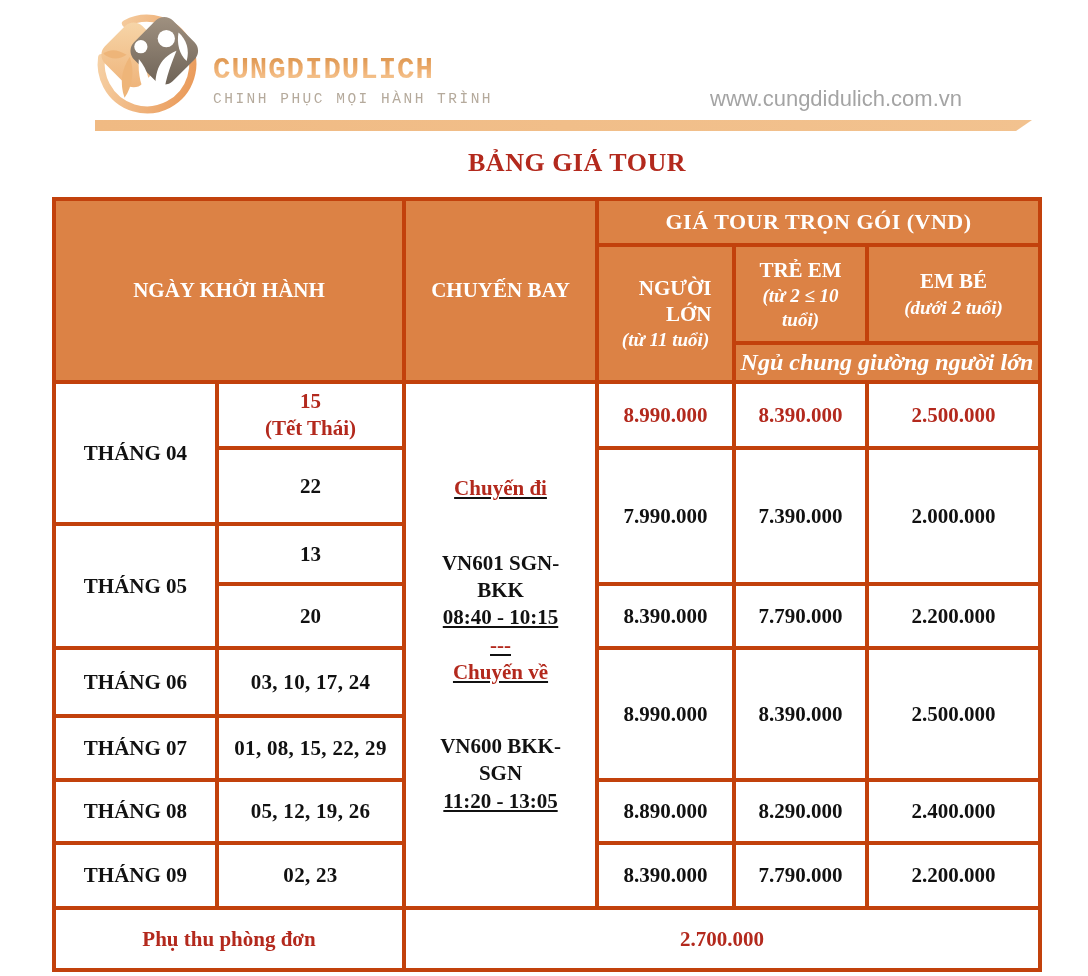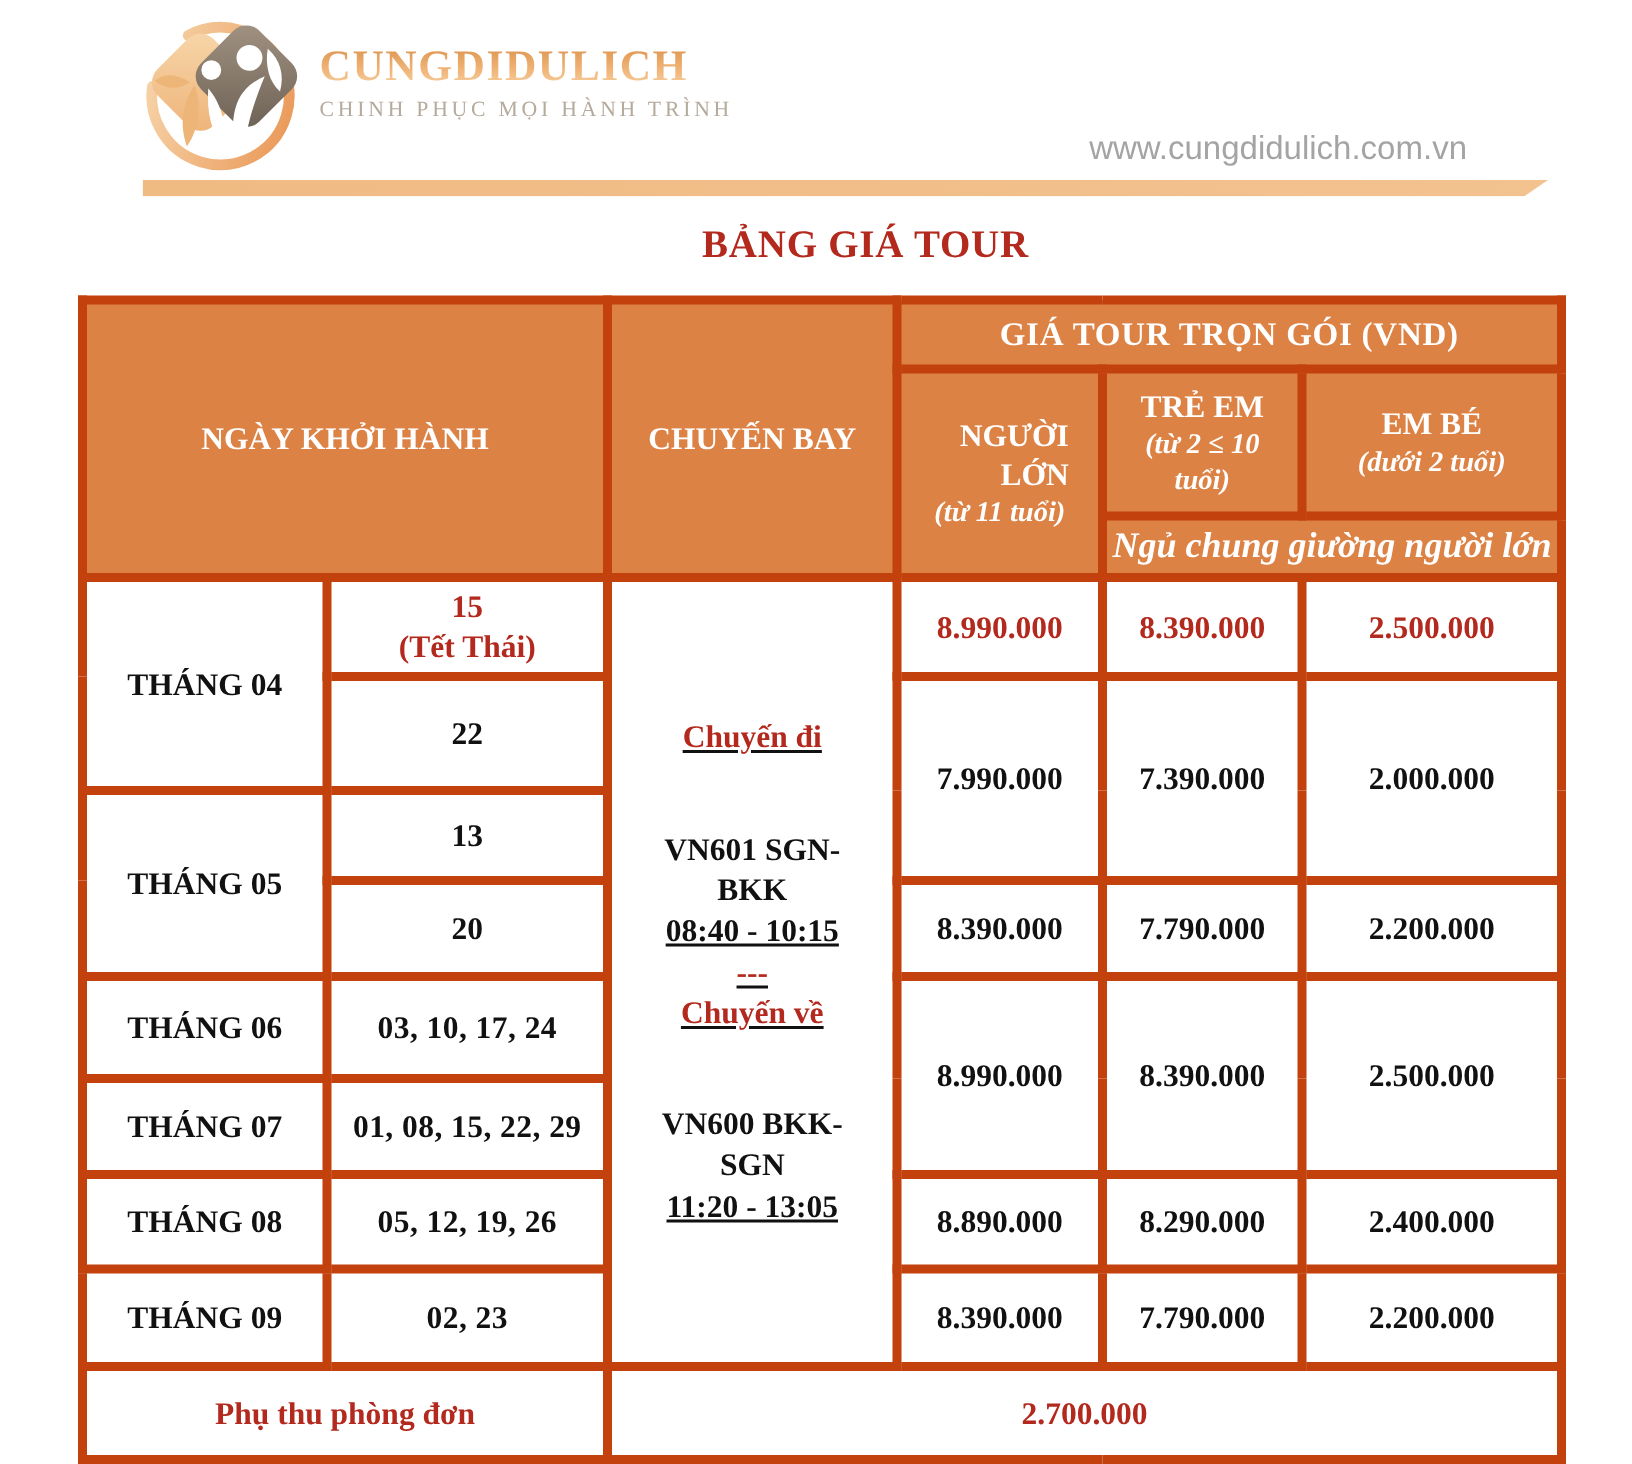--- a/index.html
+++ b/index.html
@@ -11,33 +11,33 @@
     --brand-orange:#e9a35c;
   }
   *{margin:0;padding:0;box-sizing:border-box;}
   html,body{background:#fff;}
   body{
     width:1088px;height:976px;position:relative;overflow:hidden;
     font-family:"Liberation Serif", serif;
   }
   
   .logo-mark{position:absolute;left:93px;top:6px;width:112px;height:112px;}
-  .wordmark-block{position:absolute;left:213px;top:28px;font-family:Liberation Serif, serif;}
+  .wordmark-block{position:absolute;left:213px;top:54px;font-family:Liberation Mono, monospace;}
   .wordmark{
     font-size:29px;font-weight:800;letter-spacing:1px;
     background:linear-gradient(180deg,#d98f46 0%,#f0b377 55%,#f8d8ab 100%);
     -webkit-background-clip:text;background-clip:text;
     -webkit-text-fill-color:transparent;color:#e39a55;
   }
   .tagline{
     margin-top:4px;font-size:14.5px;letter-spacing:2.5px;
     color:var(--tagline-gray,#b5aa9c);font-weight:400;
   }
   .site-url{
-    position:absolute;top:86px;right:110px;
+    position:absolute;top:86px;right:126px;
     font-family:"Liberation Sans",sans-serif;font-size:22px;color:var(--url-gray,#a4a4a4);
   }
   .header-divider{
     position:absolute;left:95px;top:120px;width:937px;height:11px;
     background:linear-gradient(90deg,#f0ba83,var(--divider-tan,#f2c28f));
     clip-path:polygon(0 0,100% 0,calc(100% - 16px) 100%,0 100%);
   }
   
   .page-title{
     position:absolute;top:148px;left:0;width:1088px;text-align:center;
@@ -45,21 +45,21 @@
     font-size:26px;font-weight:bold;color:var(--accent-red,#b3291d);
     letter-spacing:.5px;
   }
   
   table.price-table{
     position:absolute;left:52px;top:197px;width:986px;
     border-collapse:collapse;table-layout:fixed;
     border:3px solid #000;
   }
   .price-table td{
-    border:6px solid #c2410c;text-align:center;vertical-align:middle;
+    border:4px solid #c2410c;text-align:center;vertical-align:middle;
     font-weight:bold;font-size:21px;color:#111;padding:2px 3px;line-height:1.3;
   }
   .price-table td.hdr{
     background:var(--header-orange,#dc8245);color:#fff;
   }
   .price-table .grp{font-size:22px;letter-spacing:.5px;}
   .price-table .note{display:block;font-weight:bold;font-style:italic;font-size:19px;line-height:1.25;}
   .price-table .shared{font-style:italic;font-weight:bold;font-size:24px;}
   .force-narrow{display:inline-block;max-width:92px;line-height:1.25;text-align:right;}
   .force-narrow-note{display:inline-block;max-width:106px;}

